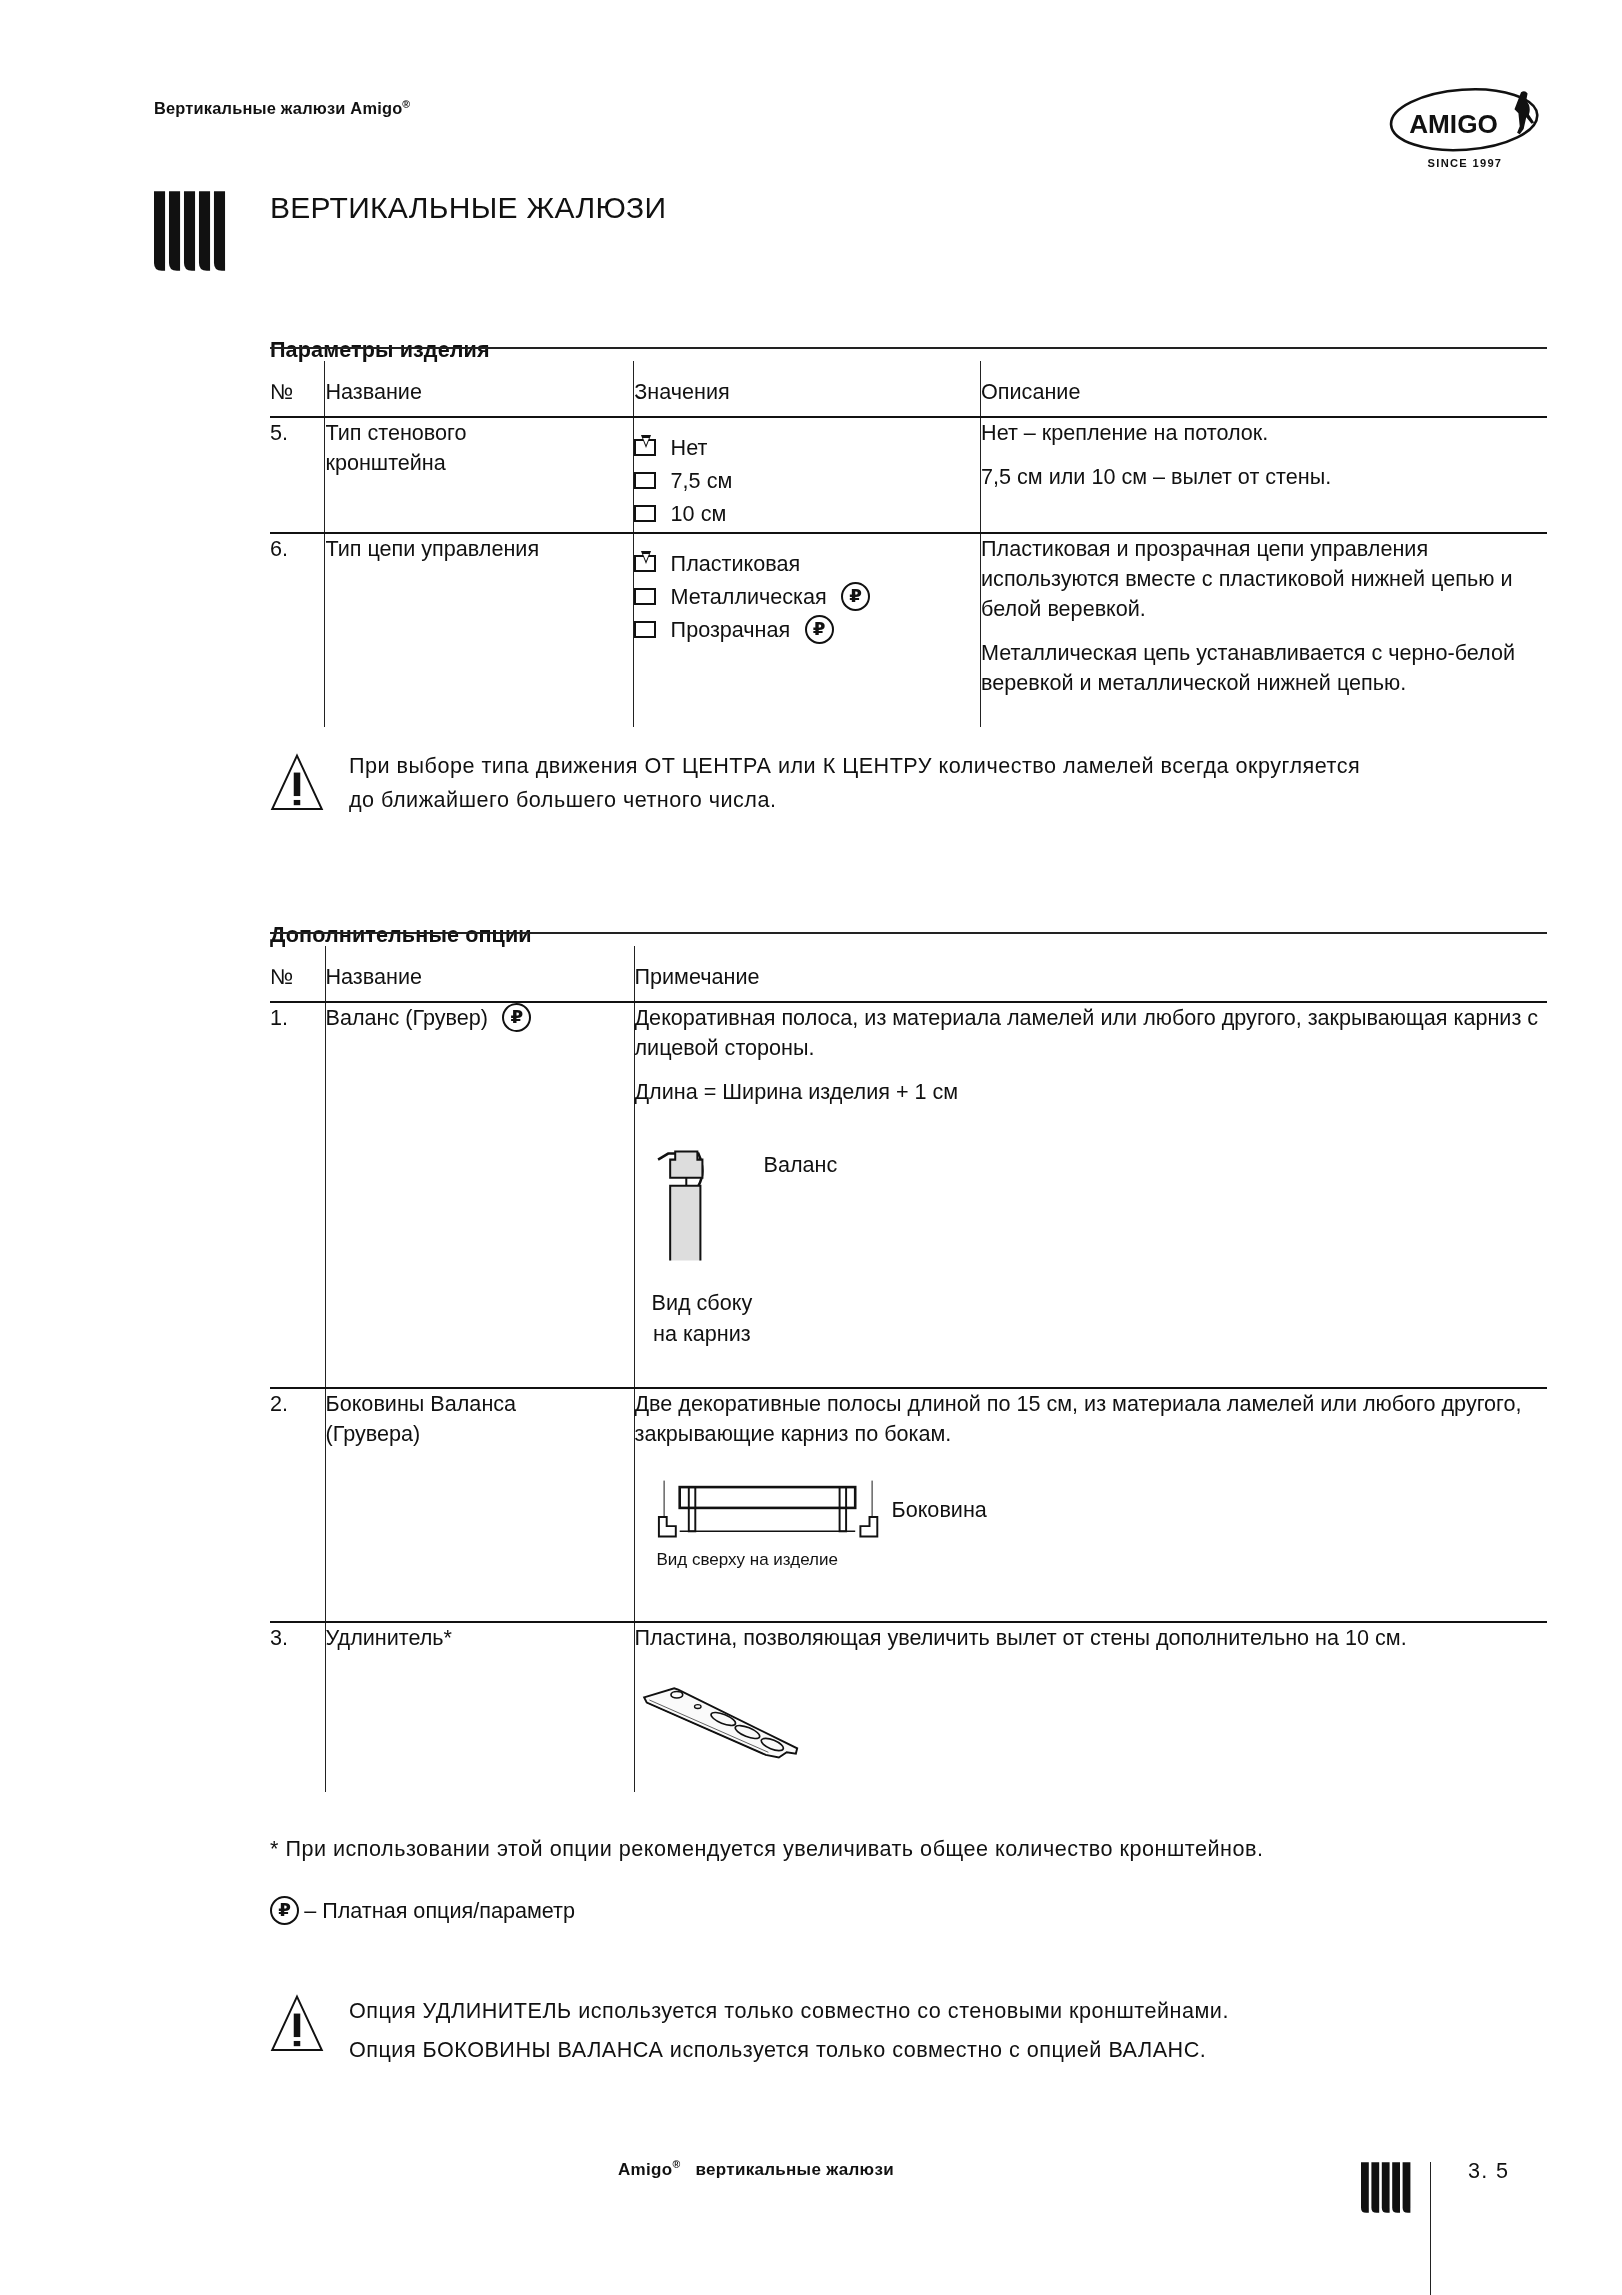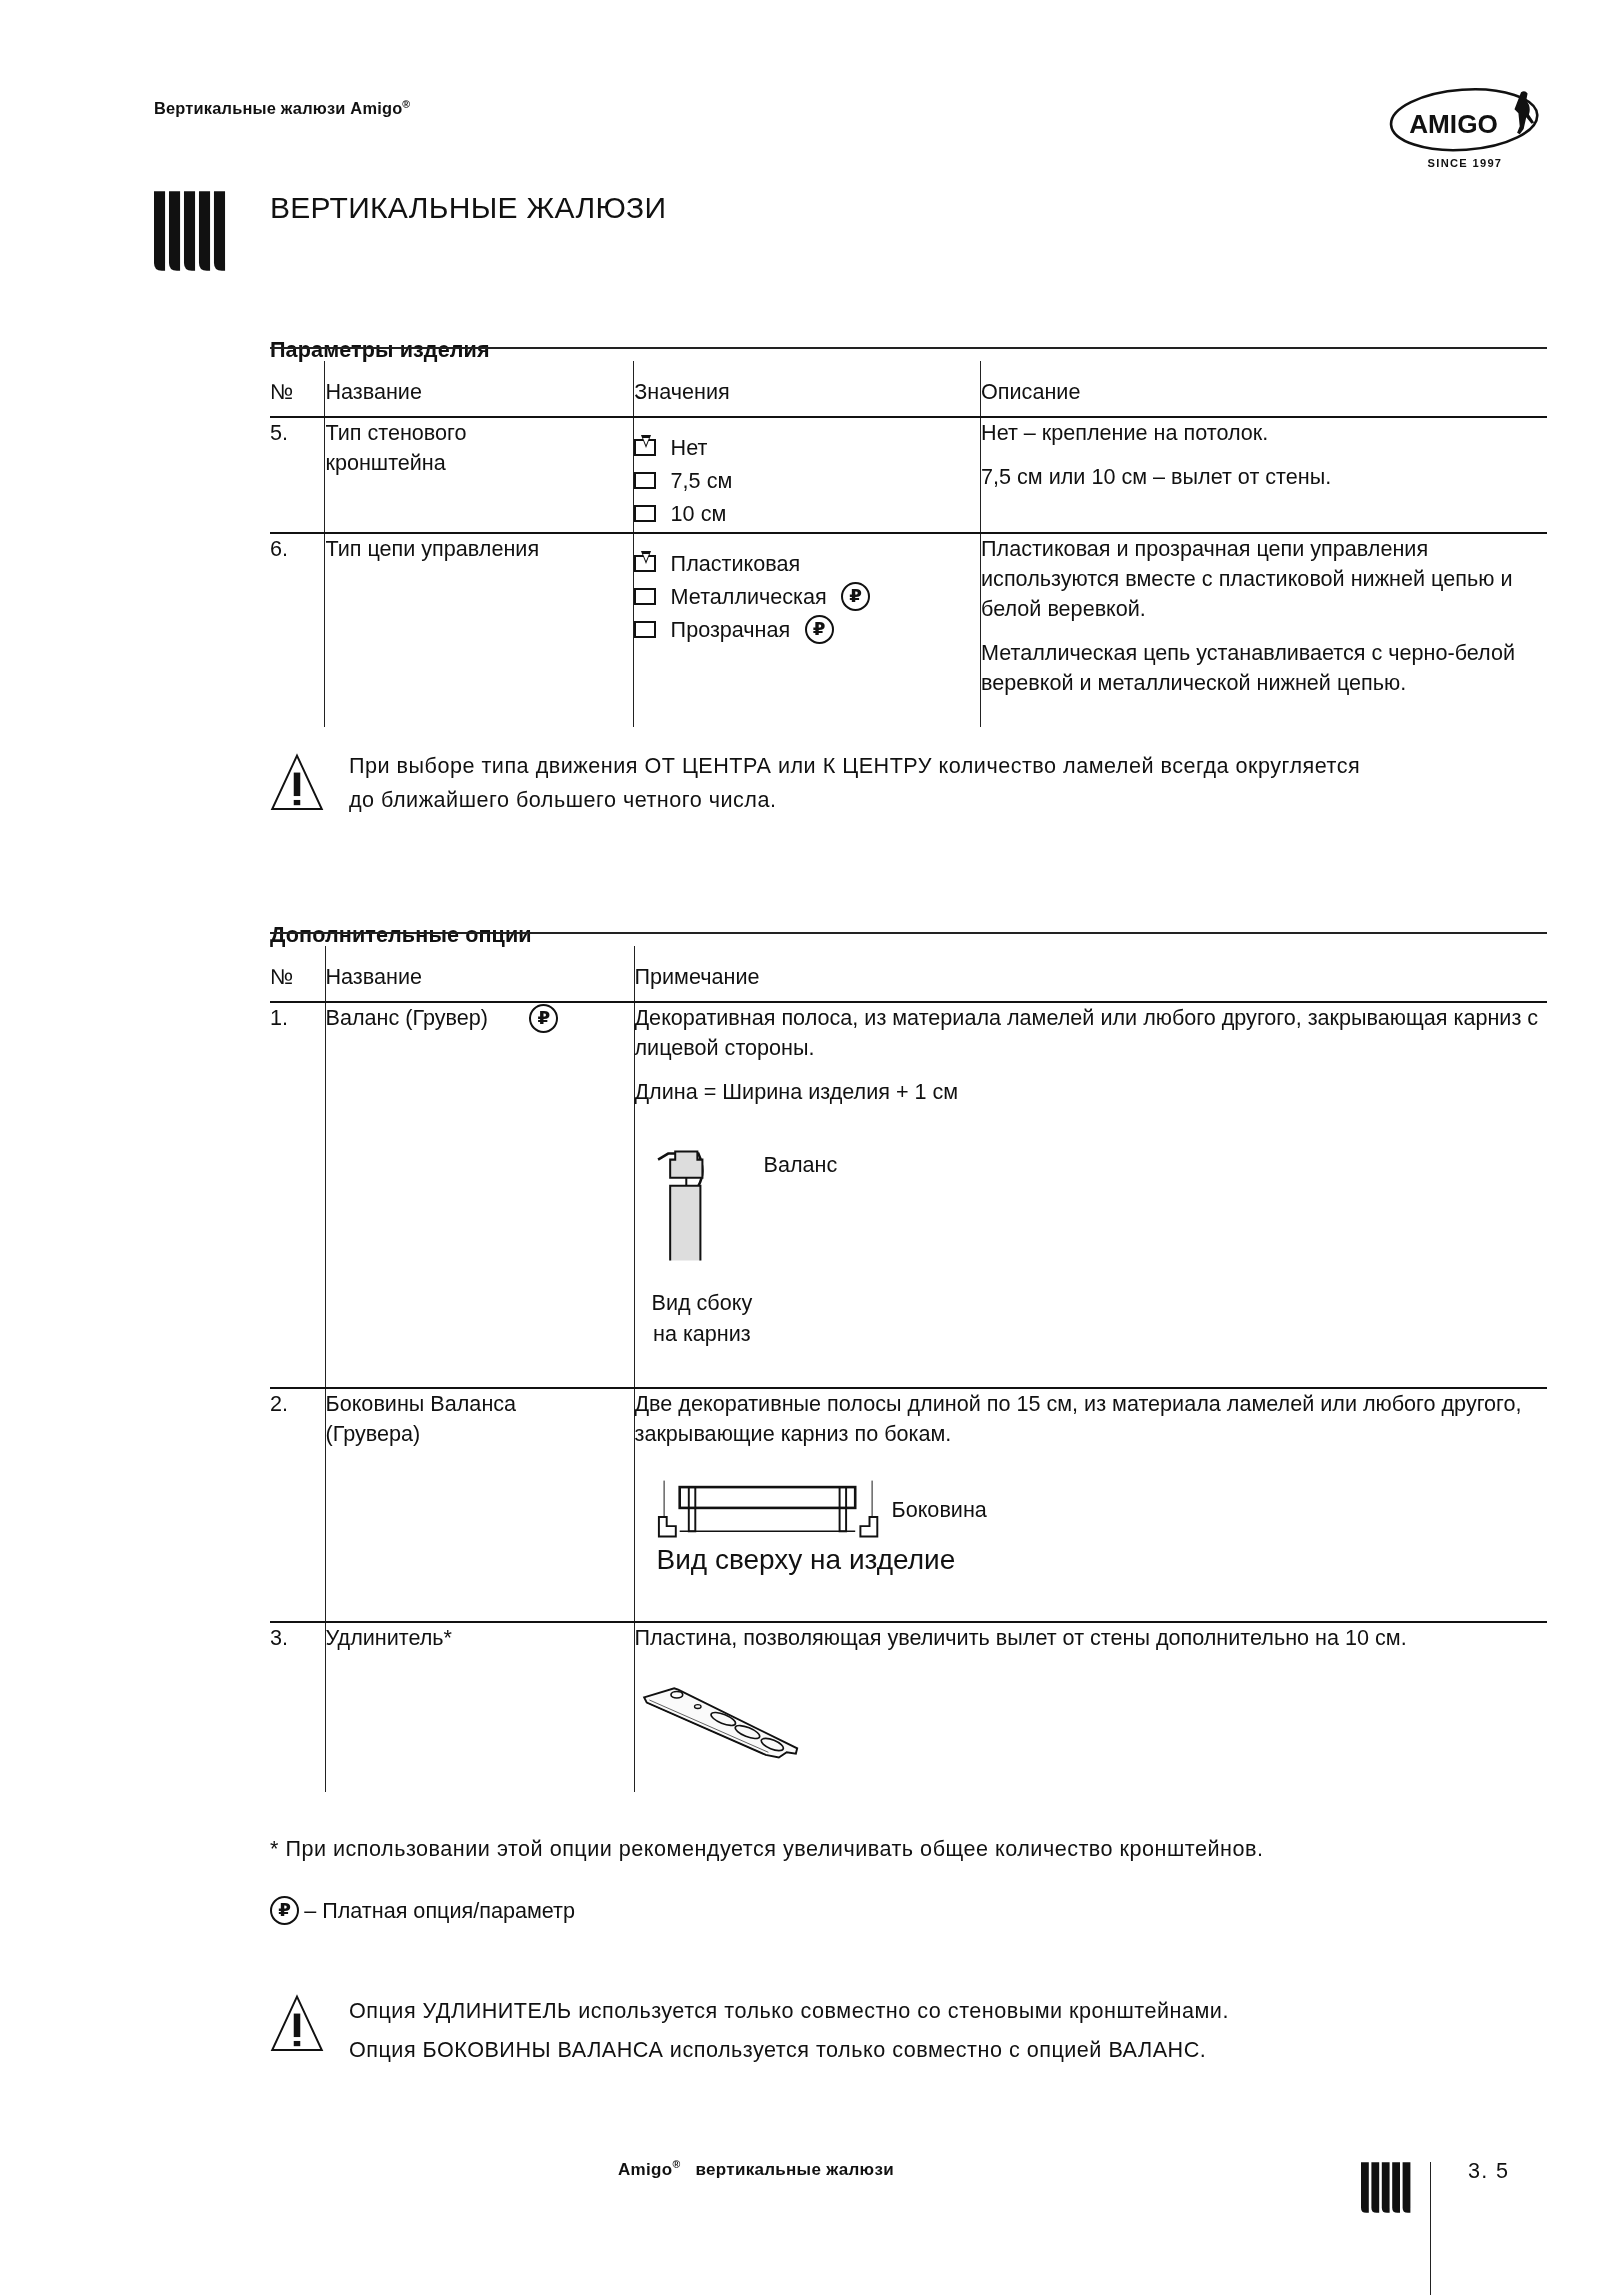--- a/index.html
+++ b/index.html
@@ -168,21 +168,21 @@
   <tbody>
       <tr style="height:56px;">
     <th class="num-pad" style="padding-top:15.7px;">№</th>
     <th class="cell-pad col-border" style="padding-top:15.7px;">Название</th>
     <th class="cell-pad col-border" style="padding-top:15.7px;">Примечание</th>
   </tr>
 
   <tr class="row-border" style="height:386px;">
     <td class="num-pad">1.</td>
     <td class="cell-pad col-border">
-      <div style="display:flex; align-items:center;gap:27px;">
+      <div style="display:flex; align-items:flex-start;">
         <span>Валанс (Грувер)</span>
         <span class="ruble">₽</span>
       </div>
     </td>
     <td class="cell-pad col-border">
       <div class="para">Декоративная полоса, из материала ламелей или любого другого, закрывающая карниз с лицевой стороны.</div>
       <div class="para">Длина = Ширина изделия + 1 см</div>
       <div style="position:relative; height:236px; width:327px;">
         <svg width="131" height="144" viewBox="0 0 130 120" style="position:absolute; left:13px; top:14.4px;">
           <path d="M10 12 L20 6 L50 6 Q58 24 50 38" fill="none" stroke="#111" stroke-width="2.5"></path>
@@ -209,21 +209,21 @@
           <line x1="14" y1="4" x2="14" y2="60" stroke="#111" stroke-width="1.5"></line>
           <line x1="334" y1="4" x2="334" y2="60" stroke="#111" stroke-width="1.5"></line>
           <rect x="38" y="14" width="270" height="32" fill="none" stroke="#111" stroke-width="4"></rect>
           <rect x="52" y="14" width="10" height="68" fill="none" stroke="#111" stroke-width="3"></rect>
           <rect x="284" y="14" width="10" height="68" fill="none" stroke="#111" stroke-width="3"></rect>
           <line x1="38" y1="82" x2="308" y2="82" stroke="#111" stroke-width="2.5"></line>
           <path d="M6 60 h12 v14 h14 v16 h-26 z" fill="none" stroke="#111" stroke-width="3"></path>
           <path d="M342 60 h-12 v14 h-14 v16 h26 z" fill="none" stroke="#111" stroke-width="3"></path>
         </svg>
         <div style="position:absolute; left:257px; top:32px; font-size:21.6px;">Боковина</div>
-        <div style="position:absolute; left:22px; top:82px; font-size:28px;">Вид сверху на изделие</div>
+        <div style="position:absolute; left:22px; top:82px; font-size:17px;">Вид сверху на изделие</div>
       </div>
     </td>
   </tr>
 
   <tr class="row-border" style="height:170px;">
     <td class="num-pad">3.</td>
     <td class="cell-pad col-border">Удлинитель*</td>
     <td class="cell-pad col-border">
       <div class="para">Пластина, позволяющая увеличить вылет от стены дополнительно на 10 см.</div>
       <svg width="170" height="92" viewBox="0 0 260 140" style="margin-left:0px; margin-top:3.9px;">

